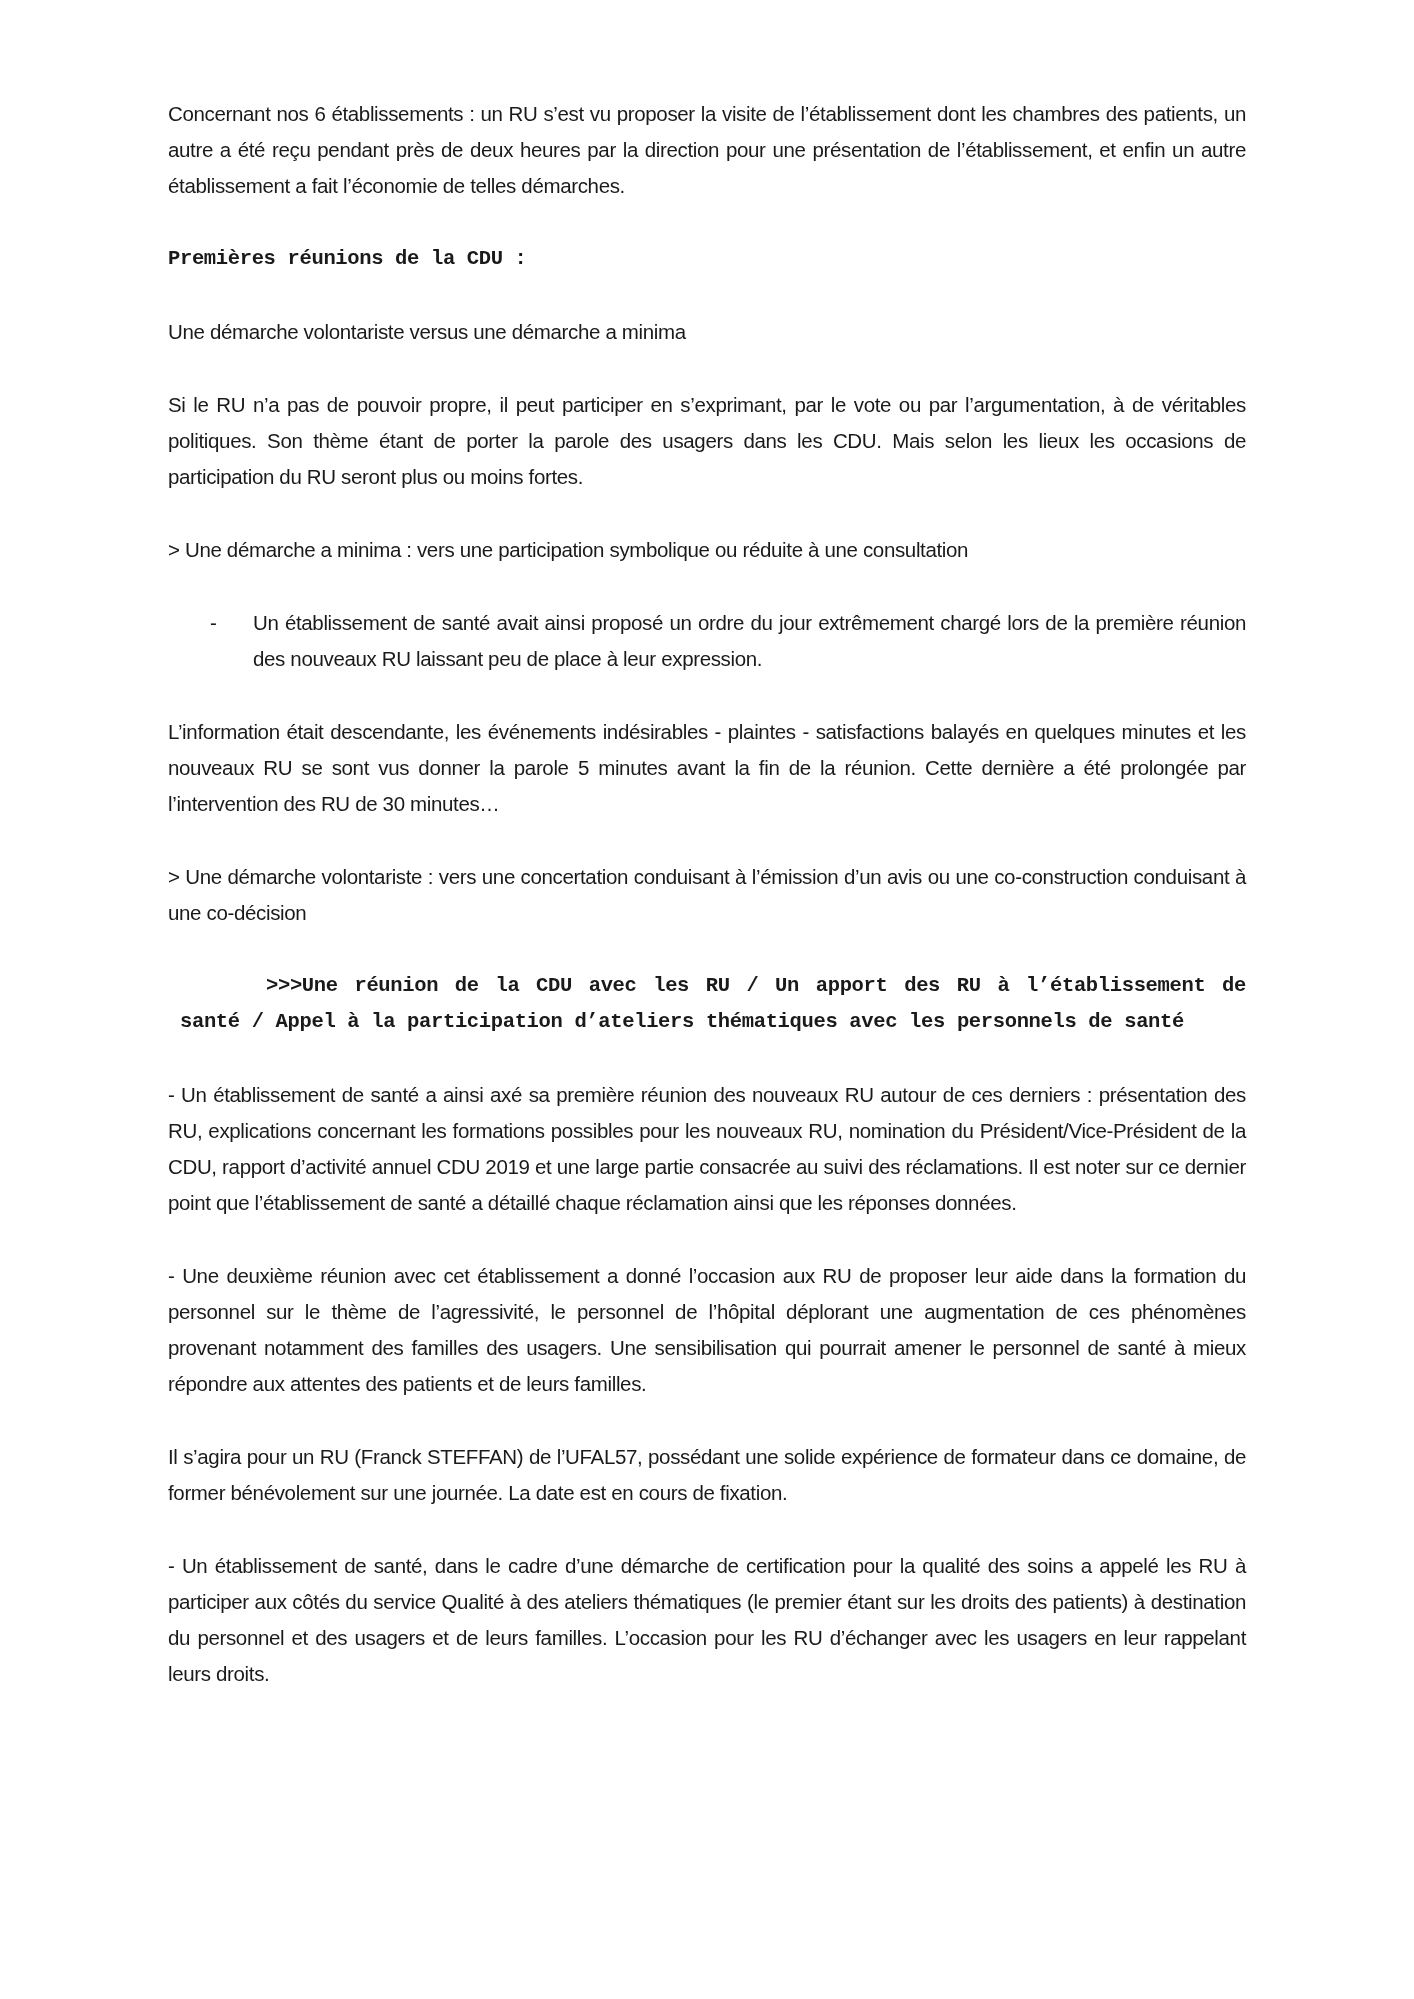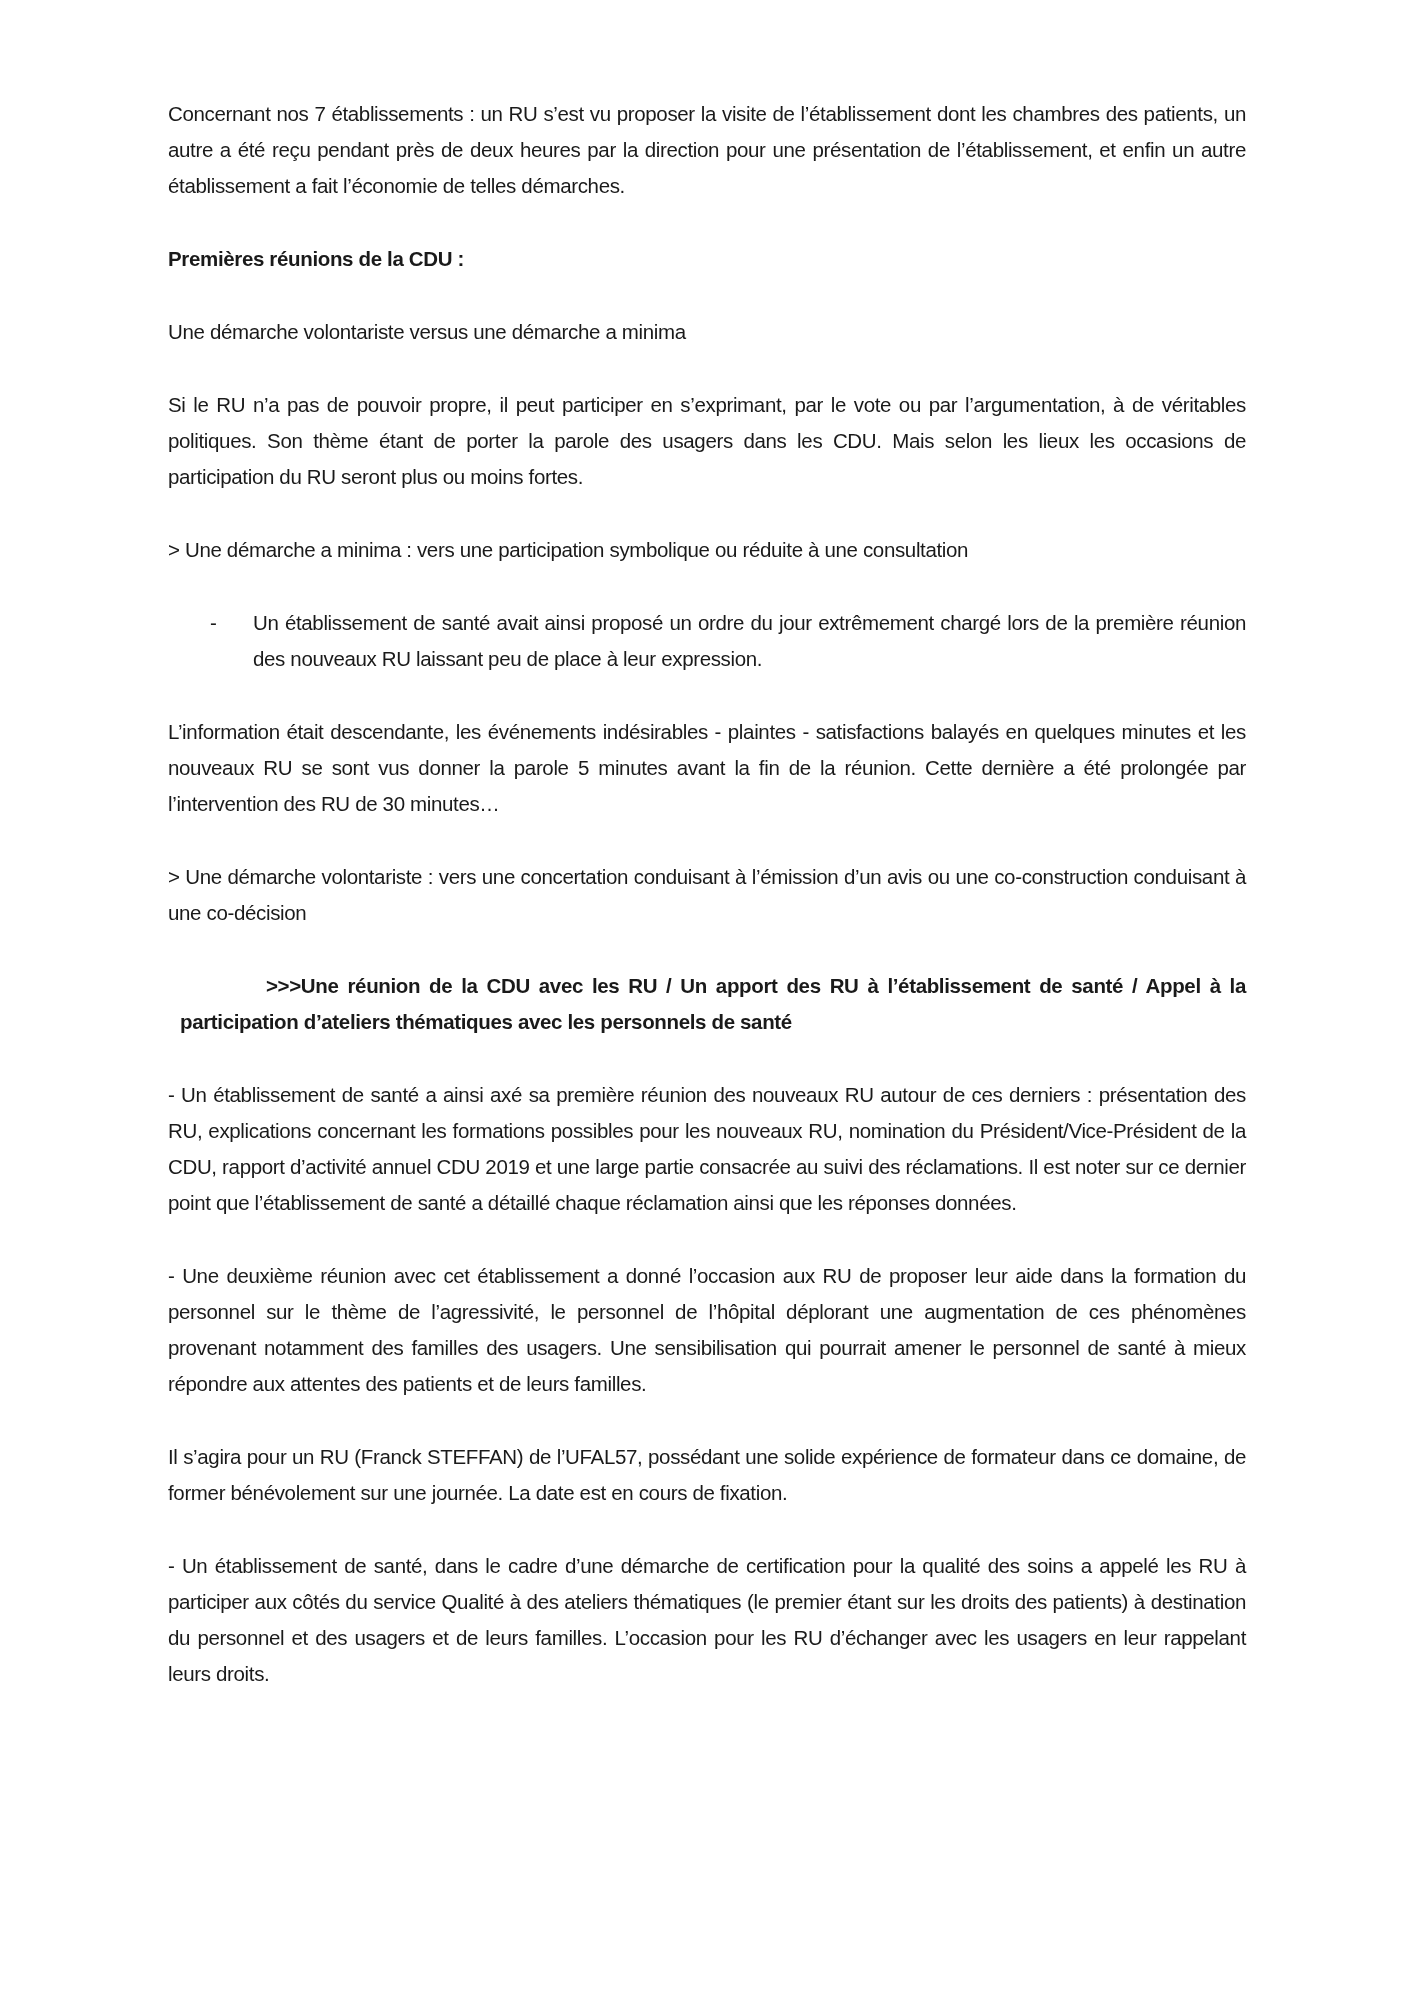--- a/index.html
+++ b/index.html
@@ -23,39 +23,39 @@
   }
   .p {
     font-size: 20.5px;
     line-height: 36px;
     margin: 0;
     text-align: justify;
     letter-spacing: -0.35px;
     word-spacing: 0px;
   }
   .p.left { text-align: left; }
-  .bold { font-weight: bold; }
+  .bold { font-weight: bold; font-family: Liberation Mono, monospace; }
   .gap-lg { margin-top: 37px; }
   .indent-first { text-indent: 86px; margin-left: 12px; }
   .bullet {
     position: relative;
     padding-left: 85px;
   }
   .bullet .dash {
     position: absolute;
     left: 42px;
     top: 0;
   }
 </style>
 </head>
 <body>
 
 <div class="page">
 
-  <p class="p">Concernant nos 7 établissements : un RU s’est vu proposer la visite de l’établissement dont les chambres des patients, un autre a été reçu pendant près de deux heures par la direction pour une présentation de l’établissement, et enfin un autre établissement a fait l’économie de telles démarches.</p>
+  <p class="p">Concernant nos 6 établissements : un RU s’est vu proposer la visite de l’établissement dont les chambres des patients, un autre a été reçu pendant près de deux heures par la direction pour une présentation de l’établissement, et enfin un autre établissement a fait l’économie de telles démarches.</p>
 
   <p class="p left bold gap-lg">Premières réunions de la CDU :</p>
 
   <p class="p left gap-lg">Une démarche volontariste versus une démarche a minima</p>
 
   <p class="p gap-lg">Si le RU n’a pas de pouvoir propre, il peut participer en s’exprimant, par le vote ou par l’argumentation, à de véritables politiques. Son thème étant de porter la parole des usagers dans les CDU. Mais selon les lieux les occasions de participation du RU seront plus ou moins fortes.</p>
 
   <p class="p left gap-lg">&gt; Une démarche a minima : vers une participation symbolique ou réduite à une consultation</p>
 
   <div class="p bullet gap-lg">

